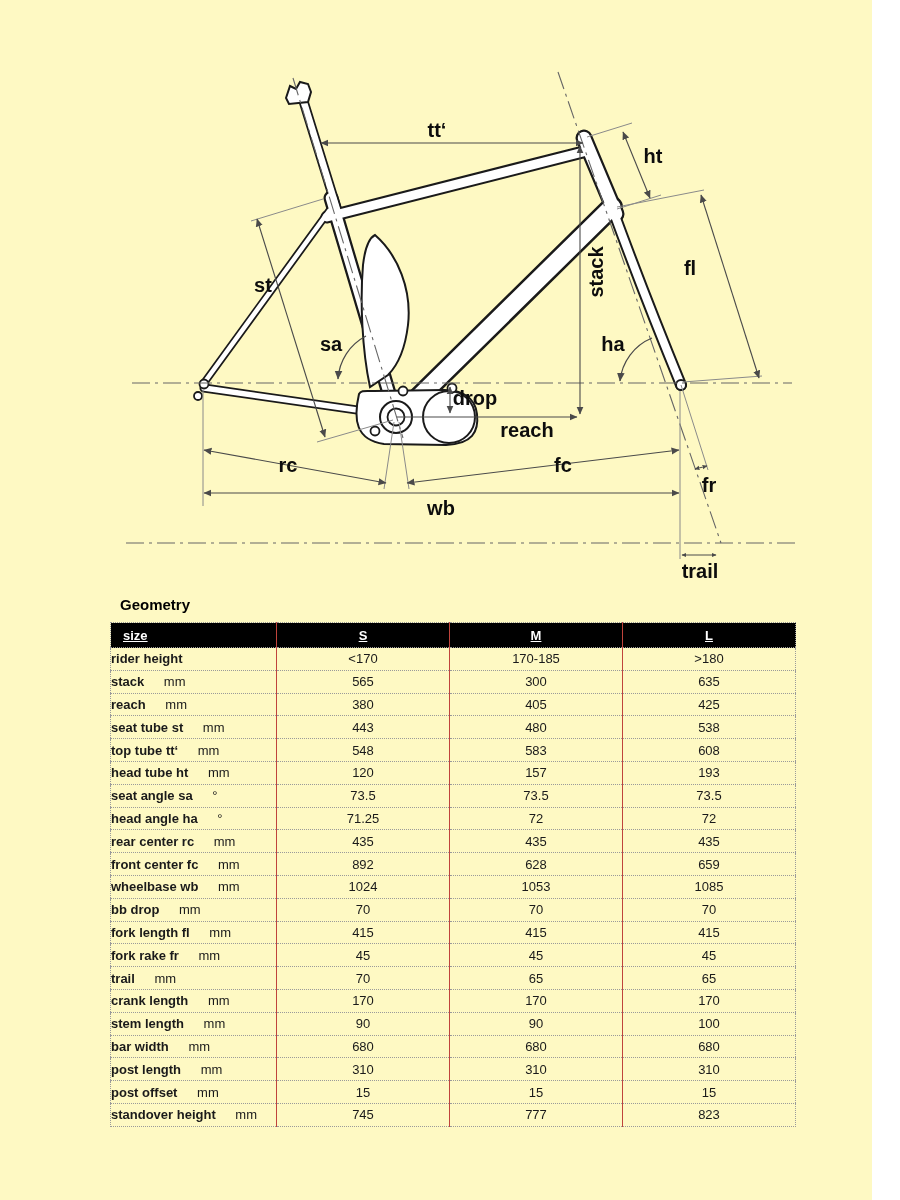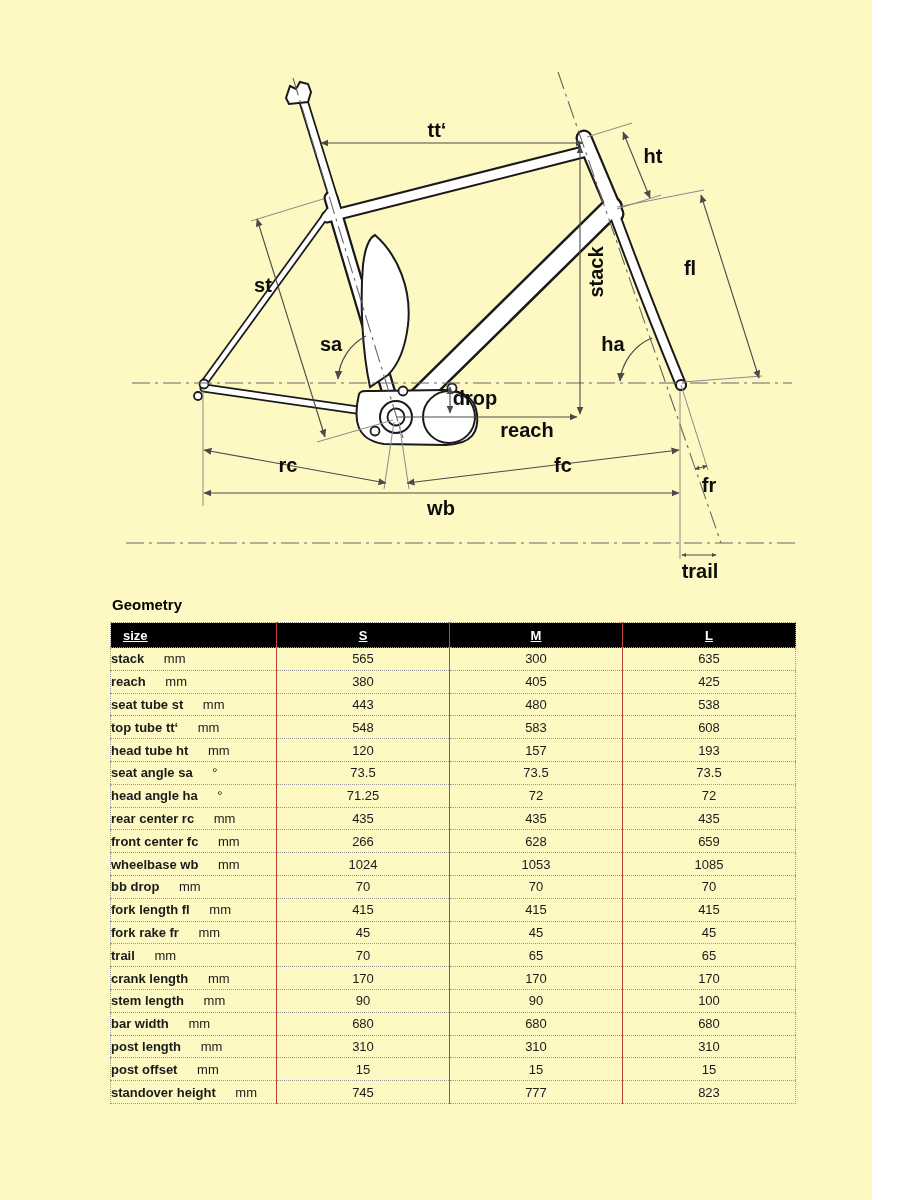--- a/index.html
+++ b/index.html
@@ -21,21 +21,21 @@
   .axis{stroke:#666;stroke-width:1.1;stroke-dasharray:18 5 3 5;fill:none;}
   .wit{stroke:#8a8a8a;stroke-width:1;fill:none;}
   .dim{stroke:var(--dim);stroke-width:1.1;fill:none;
        marker-start:url(#arr);marker-end:url(#arr);}
   .dim-end{stroke:var(--dim);stroke-width:1.1;fill:none;marker-end:url(#arr);}
   .dim-sm{stroke:var(--dim);stroke-width:1;fill:none;
        marker-start:url(#arr2);marker-end:url(#arr2);}
   .arc{stroke:var(--dim);stroke-width:1.2;fill:none;marker-end:url(#arr);}
 
   .geo-section{margin:0 0 0 110px;width:686px;}
-  .geo-title{font-size:15px;font-weight:bold;margin:4px 0 9px 2px;color:#000;}
+  .geo-title{font-size:15px;font-weight:bold;margin:4px 0 9px 10px;color:#000;}
   table.geo{border-collapse:collapse;table-layout:fixed;width:686px;
             font-size:13px;border:1px dotted var(--dot);}
   table.geo col.c-label{width:166px;}
   table.geo col.c-val{width:173px;}
   table.geo thead th{background:#000;color:#fff;height:24px;font-weight:bold;
                      font-size:13px;padding:0;text-decoration:underline;}
   table.geo thead th.size-h{text-align:left;padding-left:12px;}
   table.geo thead th,table.geo td{border-right:1px solid var(--red);}
   table.geo thead th:last-child,table.geo td:last-child{border-right:none;}
   table.geo td{height:21.8px;border-top:1px dotted var(--dot);padding:0;
@@ -165,20 +165,26 @@
       <thead>
         <tr>
           <th class="size-h">size</th>
           <th>S</th>
           <th>M</th>
           <th>L</th>
         </tr>
       </thead>
       <tbody>
           <tr>
+            <td class="label-cell"><span class="lbl-bold">rider height</span></td>
+            <td class="value-cell">&lt;170</td>
+            <td class="value-cell">170-185</td>
+            <td class="value-cell">&gt;180</td>
+          </tr>
+          <tr>
             <td class="label-cell"><span class="lbl-bold">stack</span><span class="lbl-unit">&nbsp;mm</span></td>
             <td class="value-cell">565</td>
             <td class="value-cell">300</td>
             <td class="value-cell">635</td>
           </tr>
           <tr>
             <td class="label-cell"><span class="lbl-bold">reach</span><span class="lbl-unit">&nbsp;mm</span></td>
             <td class="value-cell">380</td>
             <td class="value-cell">405</td>
             <td class="value-cell">425</td>
@@ -214,21 +220,21 @@
             <td class="value-cell">72</td>
           </tr>
           <tr>
             <td class="label-cell"><span class="lbl-bold">rear center rc</span><span class="lbl-unit">&nbsp;mm</span></td>
             <td class="value-cell">435</td>
             <td class="value-cell">435</td>
             <td class="value-cell">435</td>
           </tr>
           <tr>
             <td class="label-cell"><span class="lbl-bold">front center fc</span><span class="lbl-unit">&nbsp;mm</span></td>
-            <td class="value-cell">266</td>
+            <td class="value-cell">892</td>
             <td class="value-cell">628</td>
             <td class="value-cell">659</td>
           </tr>
           <tr>
             <td class="label-cell"><span class="lbl-bold">wheelbase wb</span><span class="lbl-unit">&nbsp;mm</span></td>
             <td class="value-cell">1024</td>
             <td class="value-cell">1053</td>
             <td class="value-cell">1085</td>
           </tr>
           <tr>

